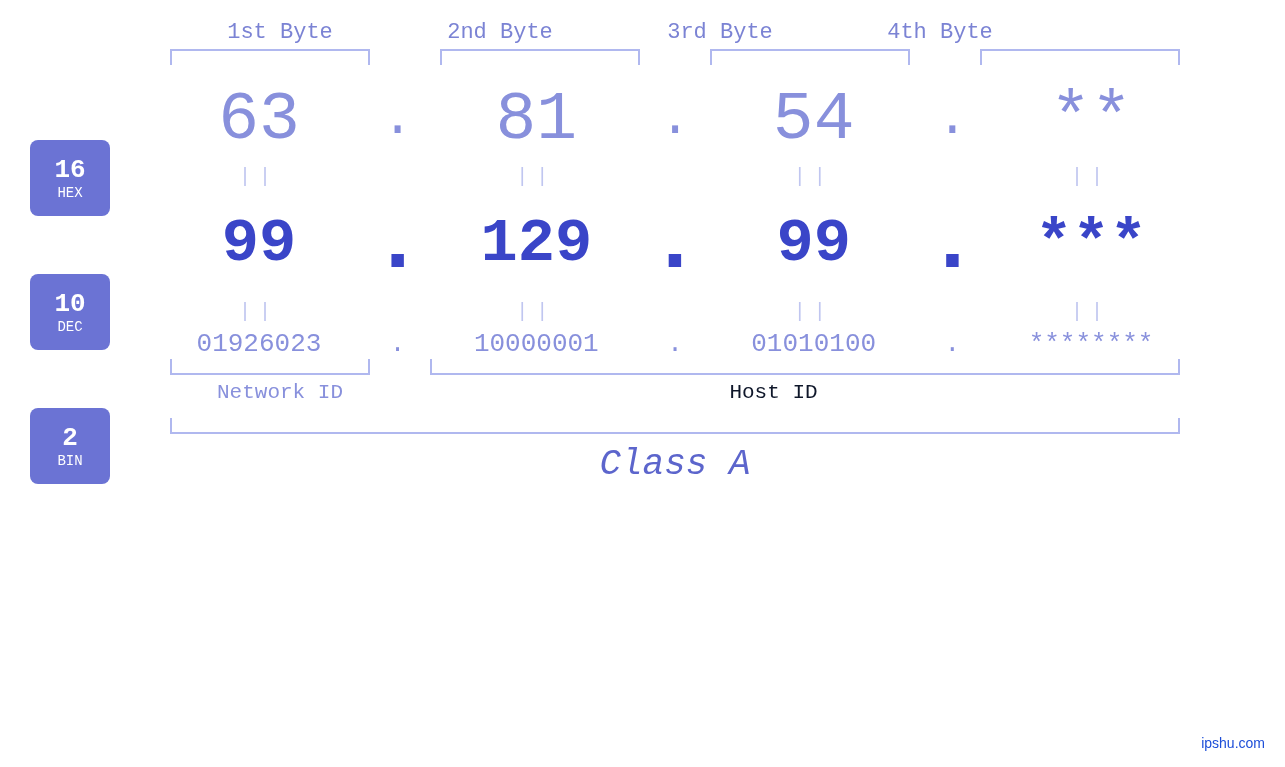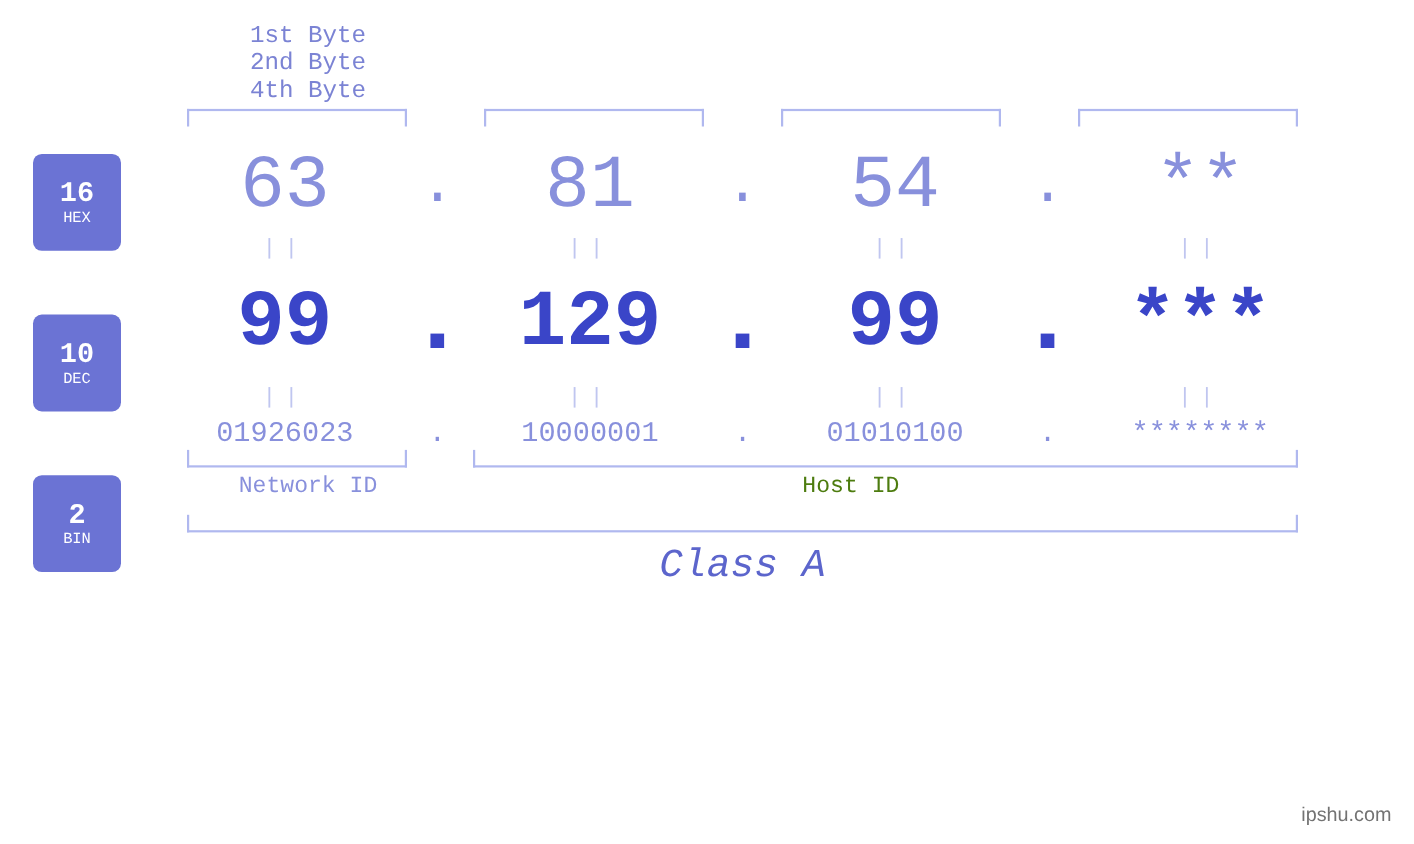--- a/index.html
+++ b/index.html
@@ -10,21 +10,21 @@
       font-family: 'Courier New', Courier, monospace;
       overflow: hidden;
       position: relative;
     }
 
     .base-badge {
       background: #6b73d4;
       color: white;
       border-radius: 8px;
       width: 80px;
-      height: 88px;
+      height: 76px;
       display: flex;
       flex-direction: column;
       align-items: center;
       justify-content: center;
       font-family: 'Courier New', Courier, monospace;
     }
 
     .base-number {
       font-size: 26px;
       font-weight: bold;
@@ -33,22 +33,22 @@
     .base-name {
       font-size: 14px;
       font-weight: normal;
     }
 
     
     .watermark {
       position: absolute;
       bottom: 16px;
       right: 20px;
-      color: #737373;
-      font-size: 18px;
+      color: #1d4ed8;
+      font-size: 14px;
       font-family: Arial, sans-serif;
     }
 
     .full-layout {
       display: flex;
       flex-direction: column;
       align-items: flex-start;
       padding: 20px 0 0 30px;
       width: 1285px;
     }
@@ -68,23 +68,23 @@
     }
 
     .right-content {
       display: flex;
       flex-direction: column;
     }
 
     
     .bh-row {
       display: flex;
-      flex-direction: column;
-      width: 1050px;
-      justify-content: space-between;
+      flex-direction: row;
+      width: 1050px;
+      justify-content: flex-start;
       padding: 0 20px;
       margin-bottom: 4px;
     }
 
     .bh-cell {
       width: 220px;
       text-align: center;
       color: #7b83d4;
       font-size: 22px;
     }
@@ -120,21 +120,21 @@
     }
 
     .dr-dot {
       width: 60px;
       text-align: center;
     }
 
     .dr-hex .dr-val { color: #8890dc; font-size: 68px; }
     .dr-hex .dr-dot { color: #8890dc; font-size: 52px; }
 
-    .dr-dec .dr-val { color: #3a45c8; font-size: 72px; font-weight: bold; }
+    .dr-dec .dr-val { color: #3a45c8; font-size: 62px; font-weight: bold; }
     .dr-dec .dr-dot { color: #3a45c8; font-size: 88px; font-weight: bold; }
 
     .dr-bin .dr-val { color: #8890dc; font-size: 26px; }
     .dr-bin .dr-dot { color: #8890dc; font-size: 26px; }
 
     .eq-row {
       display: flex;
       flex-direction: row;
       width: 1050px;
       align-items: center;
@@ -187,21 +187,21 @@
     .bb-netlabel {
       width: 220px;
       text-align: center;
       color: #8890dc;
       font-size: 21px;
     }
 
     .bb-hostlabel {
       flex: 1;
       text-align: center;
-      color: #4d7c0f;
+      color: #0f172a;
       font-size: 21px;
       margin-left: -40px;
     }
 
     .long-bottom-bracket {
       width: 1010px;
       margin: 14px 20px 0;
       height: 16px;
       border: 2px solid #b0b8ef;
       border-top: none;
@@ -236,20 +236,21 @@
         <span class="base-number">2</span>
         <span class="base-name">BIN</span>
       </div>
     </div>
 
     <div class="right-content">
 
       <div class="bh-row">
         <div class="bh-cell">1st Byte</div>
         <div class="bh-cell">2nd Byte</div>
+        <div class="bh-cell">3rd Byte</div>
         <div class="bh-cell">4th Byte</div>
       </div>
 
       <div class="tb-row">
         <div class="tb-cell"></div>
         <div class="tb-cell"></div>
         <div class="tb-cell"></div>
         <div class="tb-cell"></div>
       </div>
 

